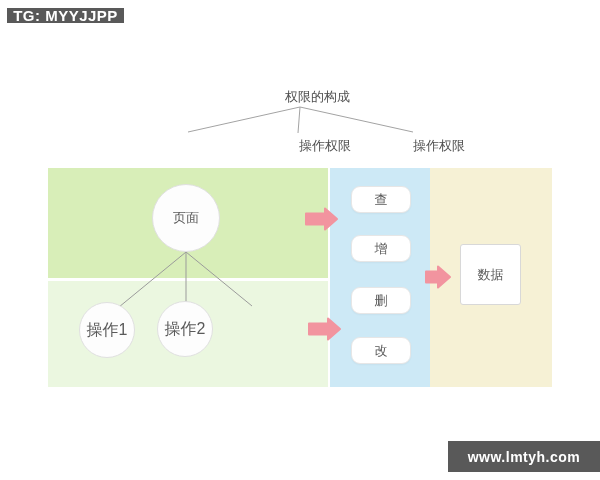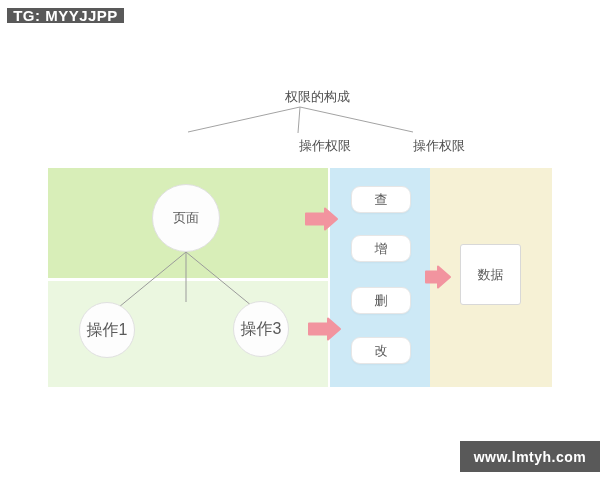--- a/index.html
+++ b/index.html
@@ -2,21 +2,21 @@
 <html><head>
 <meta charset="utf-8">
 <style>
   html,body{margin:0;padding:0;background:#ffffff;}
   body{font-family:"Liberation Sans","DejaVu Sans",sans-serif;}
   .canvas{position:relative;width:600px;height:480px;background:#fff;overflow:hidden;}
 
   .badge{position:absolute;color:#fff;font-weight:bold;font-size:15px;
          letter-spacing:0.5px;display:flex;align-items:center;justify-content:center;}
   .badge-tl{left:7px;top:8px;width:117px;height:15px;}
-  .badge-br{right:0;top:441px;width:140px;height:31px;font-size:14px;}
+  .badge-br{right:0;top:441px;width:152px;height:31px;font-size:14px;}
 
   .lbl{position:absolute;color:#4f4f4f;font-size:13px;text-align:right;width:100px;
        white-space:nowrap;}
 
   .region{position:absolute;}
 
   .circle{position:absolute;border-radius:50%;background:#fdfdfd;border:1px solid #e0e0e0;
           display:flex;align-items:center;justify-content:center;color:#5a5a5a;font-size:13px;
           box-sizing:border-box;}
   .op-circle{width:56px;height:56px;font-size:16px;}
@@ -63,21 +63,21 @@
     <g stroke-linejoin="round" stroke-width="2">
       <path d="M306,213.5 H325 V208.5 L337,219 L325,229.5 V224.5 H306 Z" fill="#f2949f" stroke="#f2949f"></path>
       <path d="M309,323.5 H328 V318.5 L340,329 L328,339.5 V334.5 H309 Z" fill="#f2949f" stroke="#f2949f"></path>
       <path d="M426,271.5 H438 V266.5 L450,277 L438,287.5 V282.5 H426 Z" fill="#f2949f" stroke="#f2949f"></path>
     </g>
   </svg>
 
   <div class="circle" style="left:152px;top:184px;width:68px;height:68px;font-family:Liberation Serif, serif;">页面</div>
 
   <div class="circle op-circle" style="left:79px;top:302px;">操作1</div>
-  <div class="circle op-circle" style="left:233px;top:301px;">操作3</div>
+  <div class="circle op-circle" style="left:157px;top:301px;">操作2</div>
 
   <div class="crud-box" style="top:186px;">查</div>
   <div class="crud-box" style="top:235px;">增</div>
   <div class="crud-box" style="top:287px;">删</div>
   <div class="crud-box" style="top:337px;">改</div>
 
   <div class="data-box">数据</div>
 
 </div>
 

